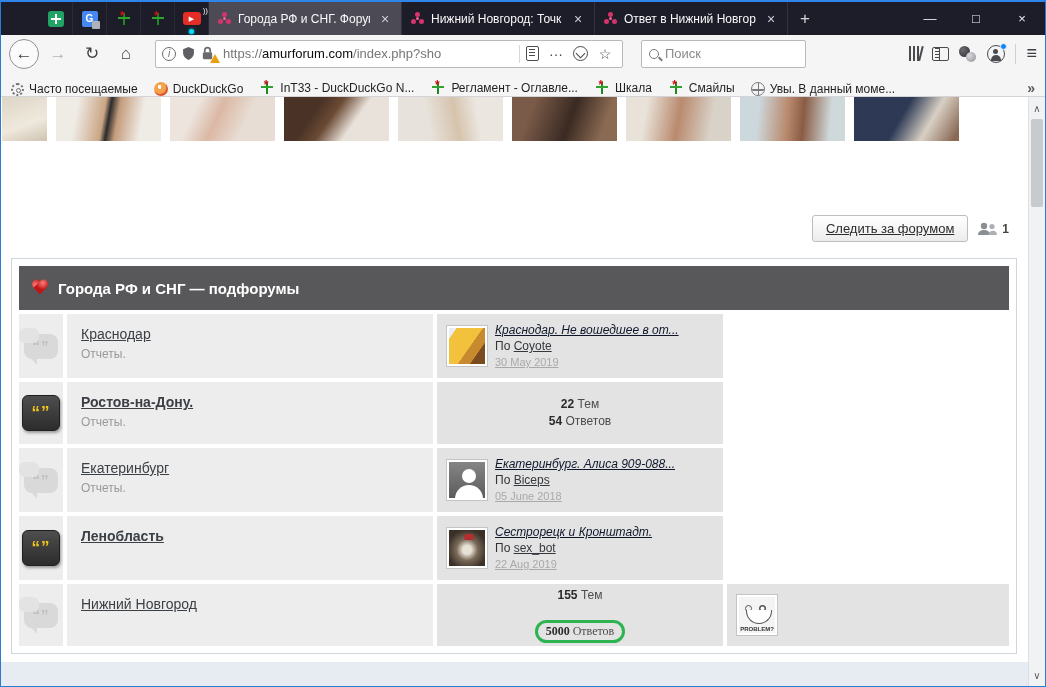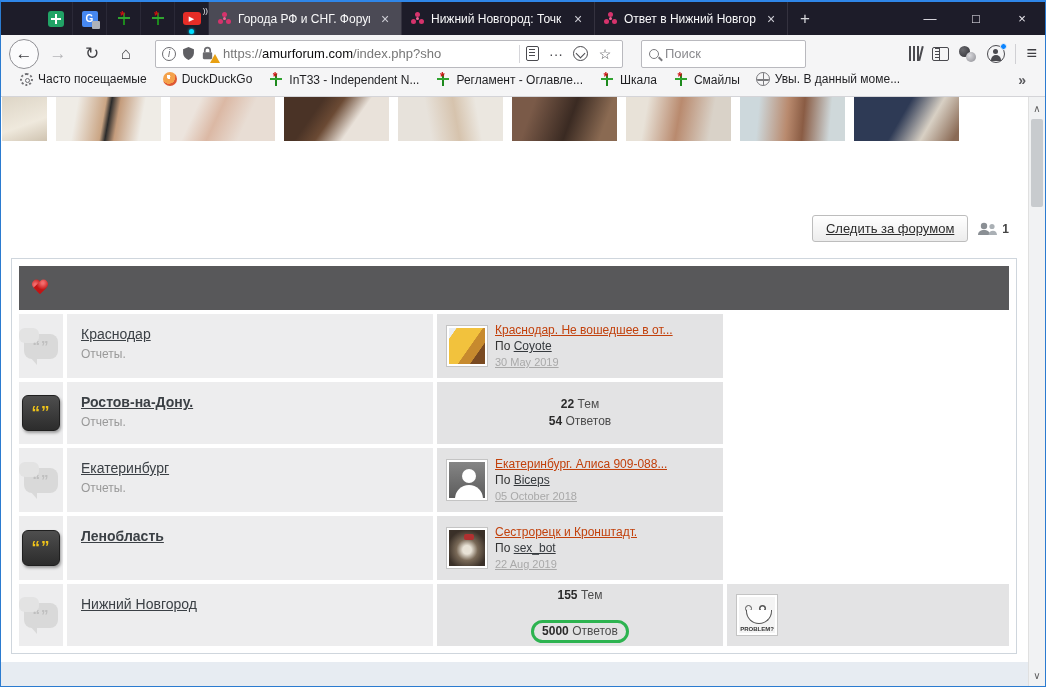--- a/index.html
+++ b/index.html
@@ -72,21 +72,21 @@
   .ic-orbs::before { content:""; position:absolute; left:0; top:0; width:11px; height:11px; border-radius:50%; background:radial-gradient(circle at 35% 35%, #6b6b70, #2e2e33); }
   .ic-orbs::after { content:""; position:absolute; left:7px; top:6px; width:10px; height:10px; border-radius:50%; background:radial-gradient(circle at 35% 35%, #dcdce0, #8a8a90); }
   .ic-account { position:relative; width:18px; height:18px; border:1.5px solid #4a4a4f; border-radius:50%; }
   .ic-account::before { content:""; position:absolute; left:5px; top:3px; width:5px; height:5px; border-radius:50%; background:#4a4a4f; }
   .ic-account::after { content:""; position:absolute; left:2.5px; top:9px; width:10px; height:6px; border-radius:5px 5px 0 0; background:#4a4a4f; }
   .acct-dot { position:absolute; right:-3px; top:-3px; width:7px; height:7px; border-radius:50%; background:#0a84ff; border:1.5px solid #f5f5f6; }
   .nav-sep { width:1px; height:20px; background:#d0d0d4; }
   .ic-menu { font-size:18px; color:#3f3f43; }
 
   
-  .bookmarksbar { height:25px; background:#f5f5f6; border-bottom:1px solid #d4d4d8; display:flex; align-items:flex-start; padding:0 19px; gap:16px; font-size:12px; color:#1f1f22; }
+  .bookmarksbar { height:25px; background:#f5f5f6; border-bottom:1px solid #d4d4d8; display:flex; align-items:flex-end; padding:0 10px; gap:16px; font-size:12px; color:#1f1f22; }
   .bm-item { display:flex; align-items:center; gap:5px; white-space:nowrap; cursor:pointer; }
   .ic-gear { width:13px; height:13px; border:2px dotted #6f6f73; border-radius:50%; position:relative; }
   .ic-gear::after { content:""; position:absolute; left:3px; top:3px; width:3px; height:3px; border-radius:50%; border:1.5px solid #6f6f73; }
   .ic-ddg { width:14px; height:14px; border-radius:50%; background:radial-gradient(circle at 40% 35%, #fff 15%, #f4a14a 16% 55%, #de5833 56%); }
   .ic-globe { width:14px; height:14px; border:1.5px solid #7a7a7e; border-radius:50%; position:relative; overflow:hidden; }
   .ic-globe::before { content:""; position:absolute; left:50%; top:0; width:1.5px; height:100%; background:#7a7a7e; }
   .ic-globe::after { content:""; position:absolute; top:50%; left:0; height:1.5px; width:100%; background:#7a7a7e; }
   .bm-overflow { margin-left:auto; color:#5a5a5e; font-size:14px; font-weight:bold; }
 
   
@@ -130,25 +130,25 @@
   .av-default::before { content:""; position:absolute; left:13px; top:7px; width:14px; height:14px; border-radius:50%; background:#fff; }
   .av-default::after { content:""; position:absolute; left:6px; bottom:-5px; width:28px; height:18px; border-radius:14px 14px 0 0; background:#fff; }
   .av-snowman { background:radial-gradient(circle at 50% 55%, #e8e2d6 16%, #7a6a58 40%, #3a3028 75%); }
   .av-snowman::before { content:""; position:absolute; left:15px; top:4px; width:10px; height:6px; background:#b03030; border-radius:2px; }
   .av-troll { background:#f4f4f4; }
   .av-troll::before { content:""; position:absolute; left:6px; top:8px; width:5px; height:5px; border-radius:50%; border:1.5px solid #555; box-shadow:14px 0 0 -1.5px #fff, 14px 0 0 0 #555; }
   .av-troll::after { content:""; position:absolute; left:7px; top:13px; width:24px; height:13px; border:1.5px solid #555; border-top:none; border-radius:0 0 14px 14px; background:#fff; }
   .troll-label { position:absolute; left:0; bottom:1px; width:100%; text-align:center; font-size:6px; font-weight:bold; color:#333; letter-spacing:0; }
 
   .last-info { min-width:0; font-size:12px; line-height:16px; color:#333; }
-  .last-title { display:block; color:#c2410c; text-decoration:underline; white-space:nowrap; overflow:hidden; cursor:pointer; }
+  .last-title { display:block; color:#0f172a; text-decoration:underline; white-space:nowrap; overflow:hidden; cursor:pointer;font-style:italic; }
   .author-link { color:#35393d; text-decoration:underline; cursor:pointer; }
   .last-date { color:#a9a9a9; text-decoration:underline; font-size:11px; cursor:pointer; }
 
-  .ring { display:inline-block; border:3px solid #2db350; border-radius:14px; padding:0 8px; margin-top:16px; }
+  .ring { display:inline-block; border:3px solid #2db350; border-radius:14px; padding:0 8px; margin-top:16px;font-family:Liberation Serif, serif; }
 
   .bottom-strip { position:absolute; left:0; bottom:0; right:17px; height:25px; background:#e7ecf2; }
 
   
   .scrollbar { position:absolute; top:0; right:0; width:17px; height:100%; background:#f1f2f3; border-left:1px solid #e0e0e0; }
   .sb-arrow { position:absolute; left:0; width:100%; text-align:center; color:#606060; font-size:10px; }
   .sb-up { top:6px; }
   .sb-down { bottom:6px; }
   .sb-thumb { position:absolute; left:2px; top:22px; width:12px; height:88px; background:#c8cbce; border-radius:2px; }
 
@@ -269,21 +269,21 @@
   <span class="bm-item">
       <span class="ic-ddg"></span>
       <span>DuckDuckGo</span>
     </span>
   <span class="bm-item">
       <span class="ic-plant">
         <i class="stem"></i>
         <i class="leaf"></i>
         <i class="bloom">*</i>
       </span>
-      <span>InT33 - Independent N...</span>
+      <span>InT33 - DuckDuckGo N...</span>
     </span>
   <span class="bm-item">
       <span class="ic-plant">
         <i class="stem"></i>
         <i class="leaf"></i>
         <i class="bloom">*</i>
       </span>
       <span>Регламент - Оглавле...</span>
     </span>
   <span class="bm-item">
@@ -332,20 +332,21 @@
         <circle cx="15" cy="4.5" r="2.6" fill="#aab0b5"></circle>
           <path d="M11.5 13c.4-2.8 2-4.2 4.5-4.2 2.3 0 3.7 1.4 4 4.2z" fill="#aab0b5"></path>
       </svg>
       <span class="watch-count">1</span>
     </span>
   </div>
 
   <div class="forumbox">
     <div class="box-header">
       <span class="heart"></span>
+      <span>Города РФ и СНГ — подфорумы</span>
     </div>
 
     <div class="frow">
       <div class="cell icon-cell">
           <span class="bubble-read">“”</span>
         </div>
       <div class="cell title-cell">
         <a class="forum-link">Краснодар</a>
         <div class="forum-desc">Отчеты.</div>
       </div>
@@ -381,21 +382,21 @@
       <div class="cell title-cell">
         <a class="forum-link">Екатеринбург</a>
         <div class="forum-desc">Отчеты.</div>
       </div>
       <div class="cell last-cell">
         <span class="avatar av-default"></span>
         <span class="last-info">
           <a class="last-title">Екатеринбург. Алиса 909-088...</a>
           <span>По</span>
           <a class="author-link">Biceps</a>
-          <div><a class="last-date">05 October 2018</a></div>
+          <div><a class="last-date">05 June 2018</a></div>
         </span>
       </div>
     </div>
 
     <div class="frow">
       <div class="cell icon-cell">
           <span class="bubble-unread">“”</span>
         </div>
       <div class="cell title-cell">
         <a class="forum-link bold">Ленобласть</a>

